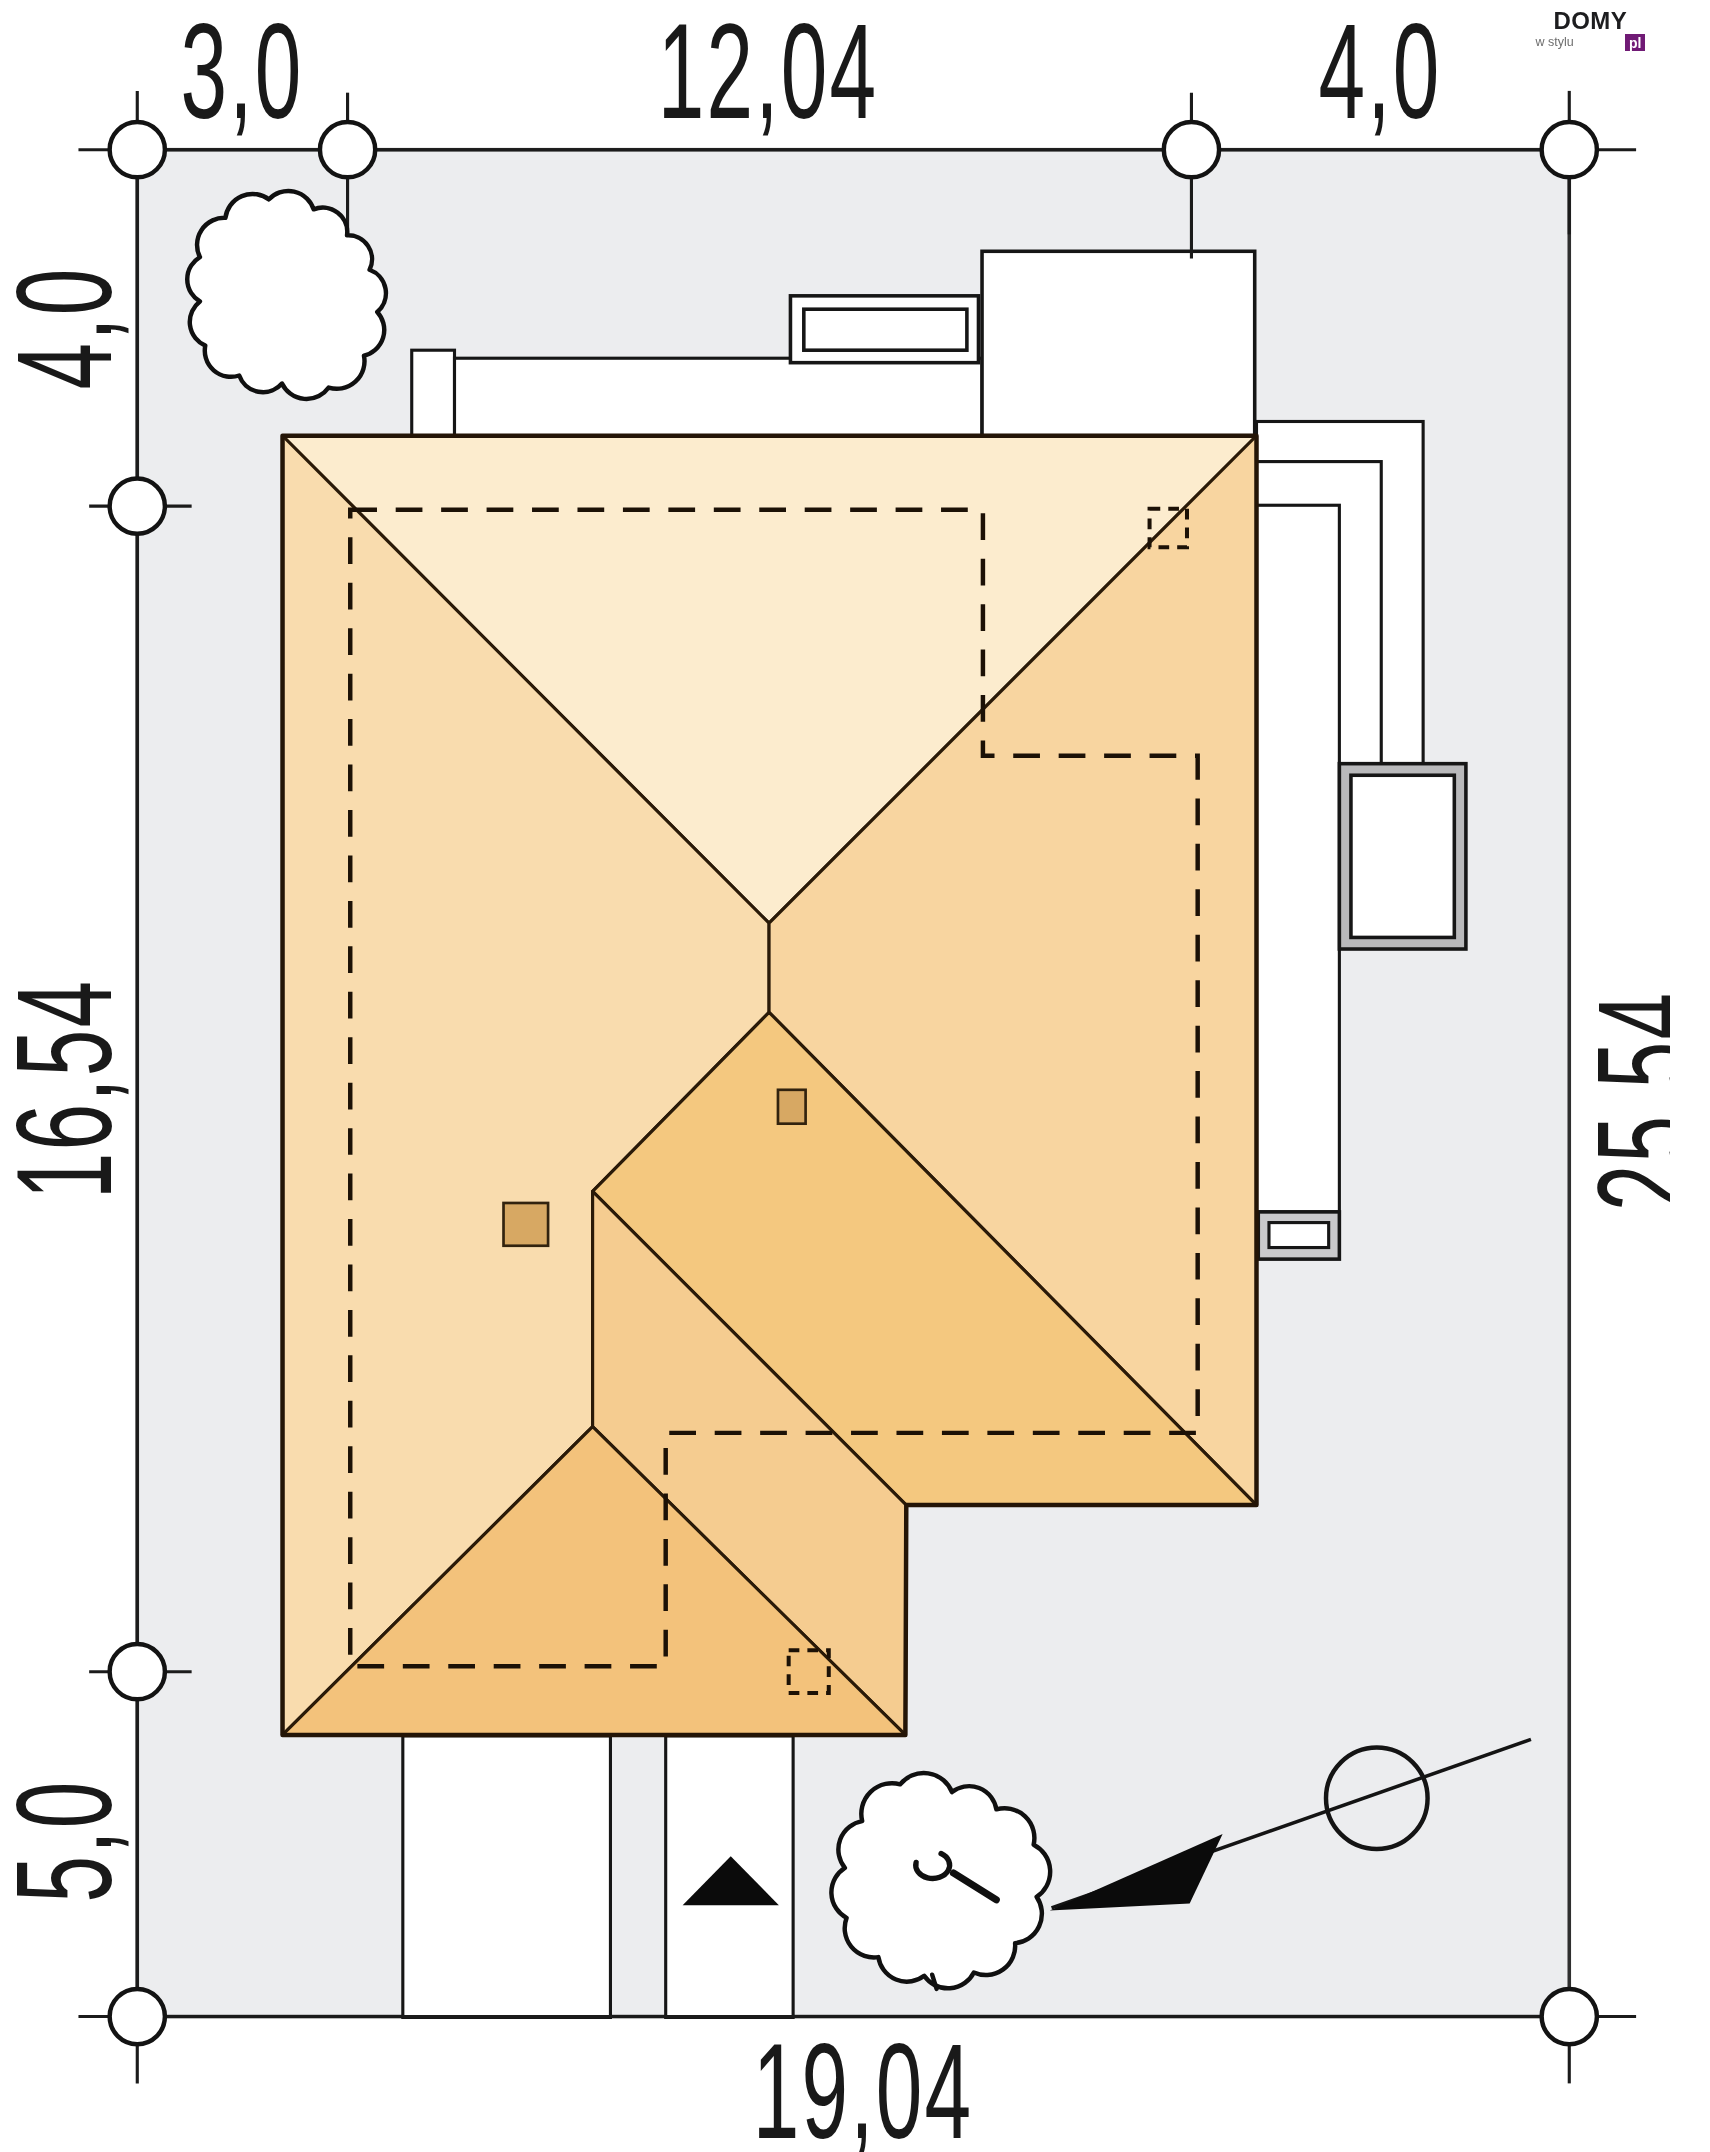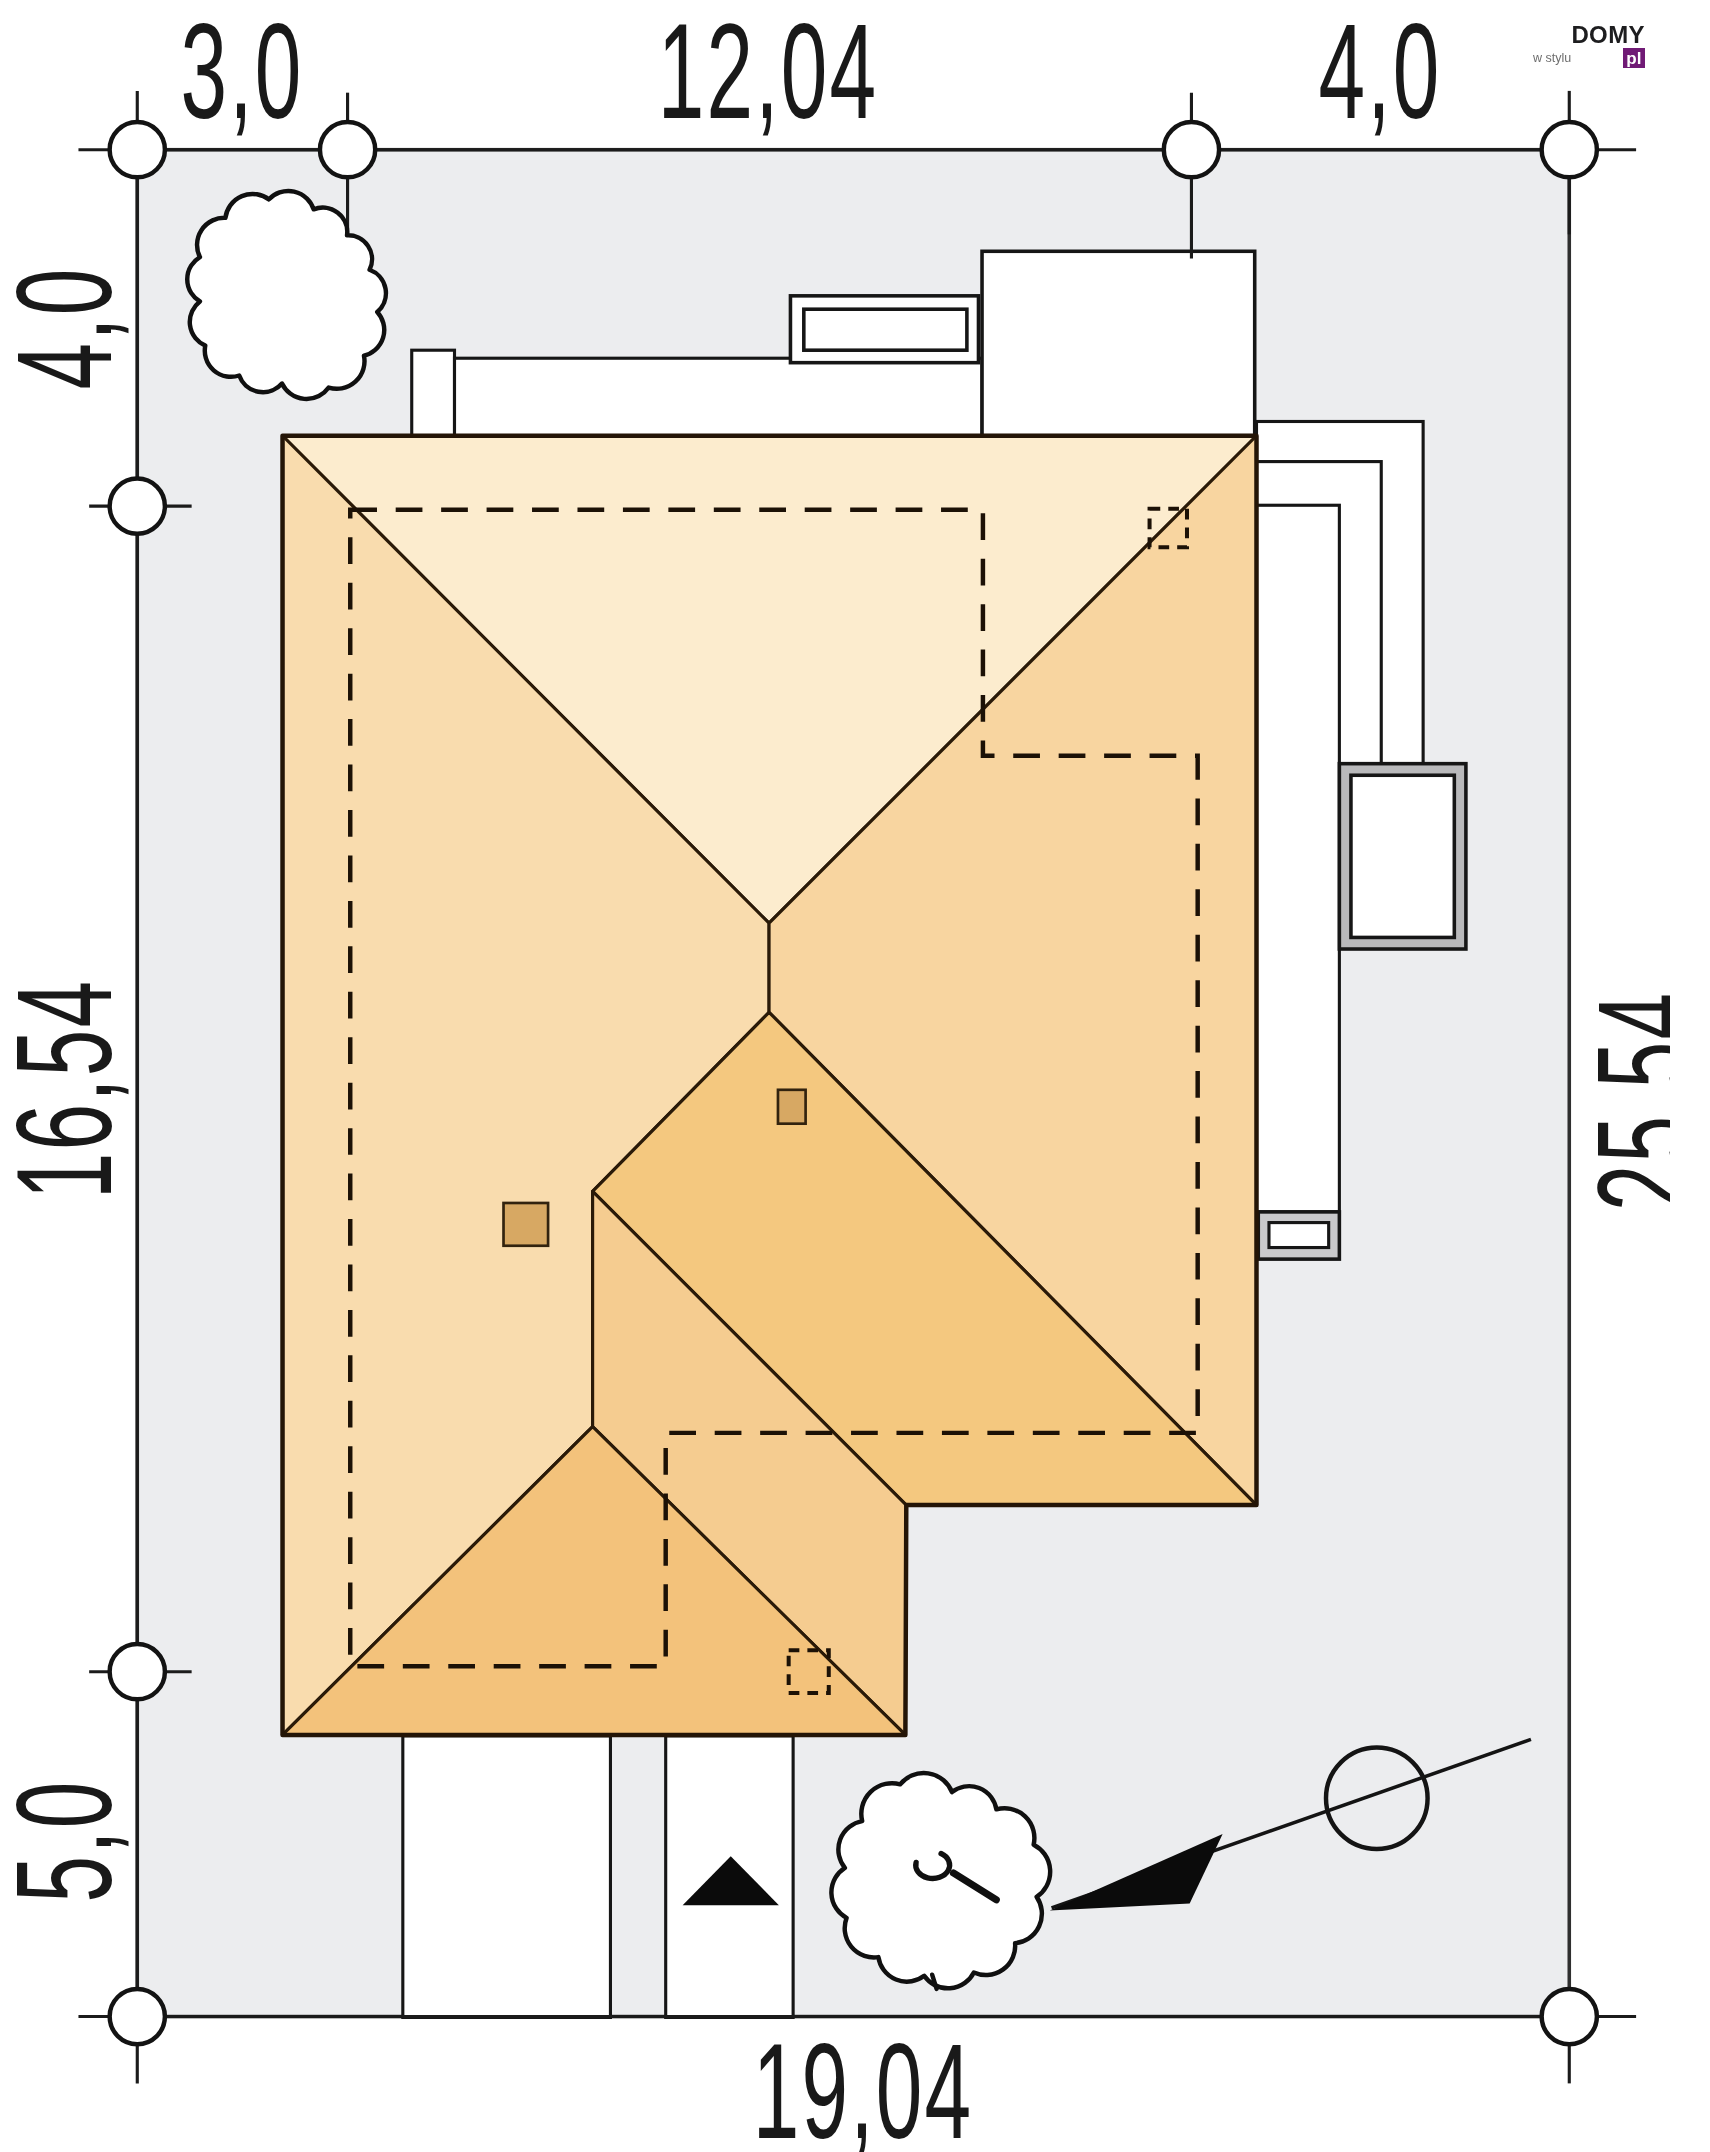--- a/index.html
+++ b/index.html
@@ -3,25 +3,25 @@
 <meta charset="utf-8">
 <style>
   html,body{margin:0;padding:0;background:#fff;}
   .stage{position:relative;width:1670px;height:2152px;background:#ffffff;
          font-family:"Liberation Sans",sans-serif;overflow:hidden;text-decoration:underline;}
   .stage svg{position:absolute;left:0;top:0;}
   .dim-label{position:absolute;font-size:135px;font-weight:400;color:#191919;
              letter-spacing:3.6px;white-space:nowrap;line-height:1;
              transform:translate(-50%,-50%) scaleX(0.62);}
   .dim-label.vert{transform:translate(-50%,-50%) rotate(-90deg) scaleX(0.62);}
-  .logo{position:absolute;top:23px;right:25px;text-align:right;line-height:1;}
+  .logo{position:absolute;top:9px;right:25px;text-align:center;line-height:1;}
   .logo .brand{display:block;font-weight:bold;font-size:24px;letter-spacing:0.4px;color:#1d1d1f;}
   .logo .sub{margin-top:0.9px;font-size:12.5px;color:#6e6e6e;display:flex;align-items:center;justify-content:flex-end;gap:48px;}
   .logo .pl{display:inline-block;background:#701a75;color:#fff;font-weight:bold;
-            font-size:17px;padding:1.8px 3.6px;margin-left:3.6px;}
+            font-size:14px;padding:1.8px 3.6px;margin-left:3.6px;}
 </style>
 </head>
 <body>
 
 <div class="stage">
 
   <svg id="plan" width="1711" height="2152" viewBox="0 0 1920 2415">
       <rect x="154" y="168" width="1607" height="2095" fill="#ecedef" stroke="#2f2f2f" stroke-width="4"></rect>
       <rect x="462" y="393" width="48" height="96" fill="#ffffff" stroke="#161616" stroke-width="3.5"></rect>
       <rect x="510" y="402" width="592" height="87" fill="#ffffff" stroke="#161616" stroke-width="3.5"></rect>

